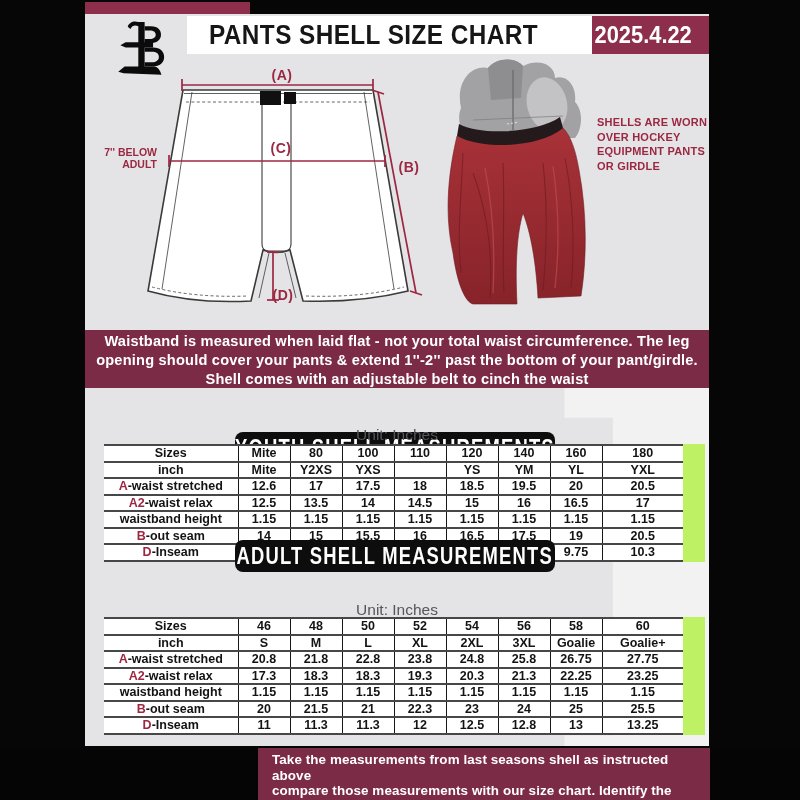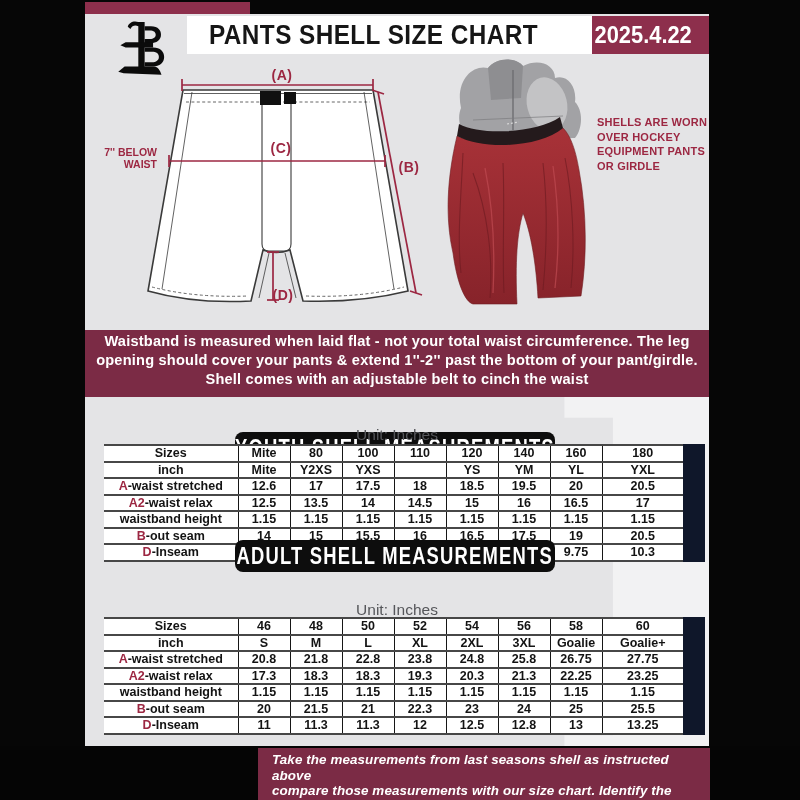--- a/index.html
+++ b/index.html
@@ -23,49 +23,49 @@
   .diagram-svg{position:absolute;left:130px;top:62px;z-index:2;}
   .measure-label{position:absolute;width:60px;text-align:center;font-size:14px;font-weight:bold;
                  color:#9c2742;z-index:4;letter-spacing:.5px;}
   .below-waist{position:absolute;left:89px;top:146px;width:68px;text-align:right;font-size:10.5px;
                font-weight:bold;color:#9c2742;line-height:12px;z-index:4;}
   .hockey-svg{position:absolute;left:443px;top:58px;z-index:2;}
   .side-note{position:absolute;left:597px;top:115px;width:112px;font-size:11px;font-weight:bold;
              color:#9c2742;line-height:14.5px;z-index:4;letter-spacing:.2px;}
 
   
-  .info-banner{position:absolute;left:85px;top:330px;width:624px;height:67px;background:#7b2b45;
+  .info-banner{position:absolute;left:85px;top:330px;width:624px;height:58px;background:#7b2b45;
                color:#fff;font-size:14.6px;font-weight:bold;text-align:center;line-height:19px;
                padding-top:2px;z-index:3;letter-spacing:.2px;}
 
   
   .section-banner{position:absolute;left:235px;width:320px;height:32px;background:#0d0d0d;border-radius:8px;
                   display:flex;align-items:center;justify-content:center;z-index:3;}
   .section-banner span{color:#fff;font-size:23px;font-weight:bold;letter-spacing:1.5px;
                        display:inline-block;transform:scaleX(.8);white-space:nowrap;}
   .unit-label{position:absolute;left:85px;width:624px;text-align:center;font-size:15.5px;color:#55565a;z-index:3;}
 
   
-  .table-wrap{position:absolute;left:104px;width:601px;background:#0f172a;padding-right:22px;z-index:3;}
+  .table-wrap{position:absolute;left:104px;width:601px;background:#bef264;padding-right:22px;z-index:3;}
   table.sizes-table{border-collapse:collapse;table-layout:fixed;width:579px;border-bottom:2px solid #474747;}
   table.sizes-table td{border-top:2px solid #474747;height:16.5px;padding:0;text-align:center;
       font-size:12.5px;font-weight:bold;color:#131313;background:#fff;line-height:14px;}
   table.sizes-table td+td{border-left:1px solid #161616;}
   table.sizes-table .pfx{color:#9c2742;}
   col.c-lbl{width:134px;} col.c-d{width:52px;} col.c-last{width:81px;}
 
   
   .watermark{position:absolute;left:455px;top:330px;font-family:"DejaVu Serif",serif;font-weight:bold;
              font-size:520px;line-height:480px;color:rgba(255,255,255,.5);z-index:1;user-select:none;}
 
   
   .footer-black{position:absolute;left:0;top:746px;width:800px;height:54px;background:#050505;}
   .footer-maroon{position:absolute;left:258px;top:748px;width:452px;height:52px;background:#7b2b45;
                  color:#fff;font-size:13.4px;font-weight:bold;line-height:15.6px;padding:4px 12px 0 14px;
-                 letter-spacing:.1px;font-style:italic;}
+                 letter-spacing:.1px;}
 </style>
 </head>
 <body>
 
 <div class="stage">
 
   <div class="content">
     <div class="watermark">B</div>
   </div>
 
@@ -118,21 +118,21 @@
         <path d="M137,190 L149,190"></path>
         <path d="M137,238 L149,238"></path>
     </g>
   </svg>
   <div class="measure-label" style="left:252px;top:67px;">(A)</div>
   <div class="measure-label" style="left:251px;top:140px;">(C)</div>
   <div class="measure-label" style="left:379px;top:159px;">(B)</div>
   <div class="measure-label" style="left:253px;top:287px;">(D)</div>
   <div class="below-waist">
       <div>7'' BELOW</div>
-      <div>WAIST</div>
+      <div>ADULT</div>
     </div>
 
   <svg class="hockey-svg" width="150" height="264" viewBox="0 0 150 264">
     <defs>
       <linearGradient id="redg" x1="0" y1="0" x2="0" y2="1">
         <stop offset="0" stop-color="#a83238"></stop>
           <stop offset="1" stop-color="#87232a"></stop>
       </linearGradient>
     </defs>
 

